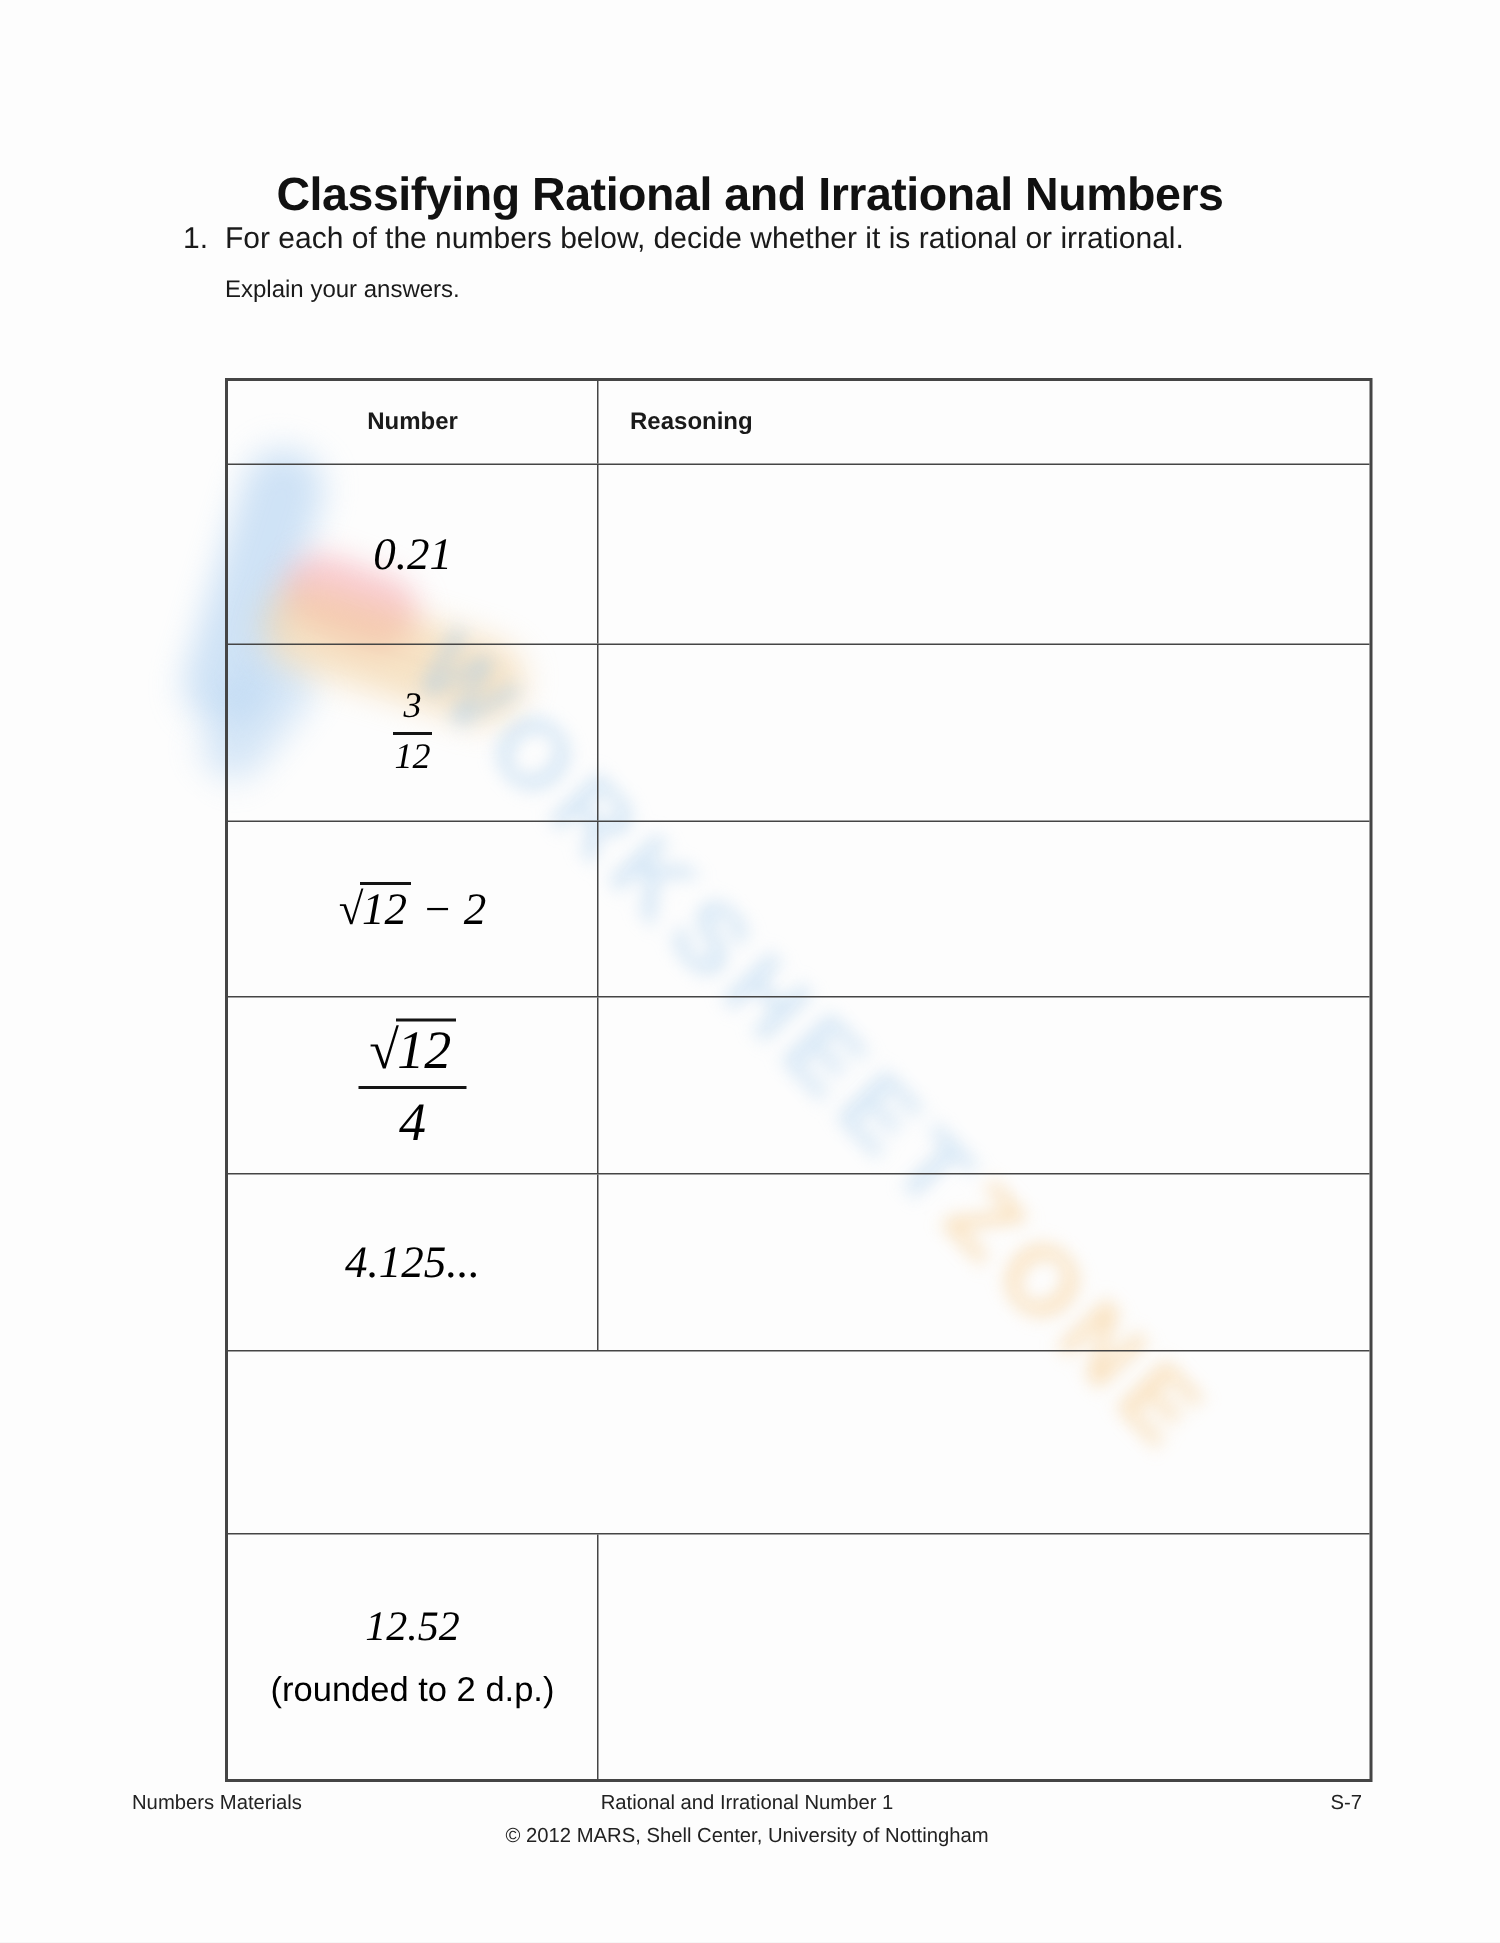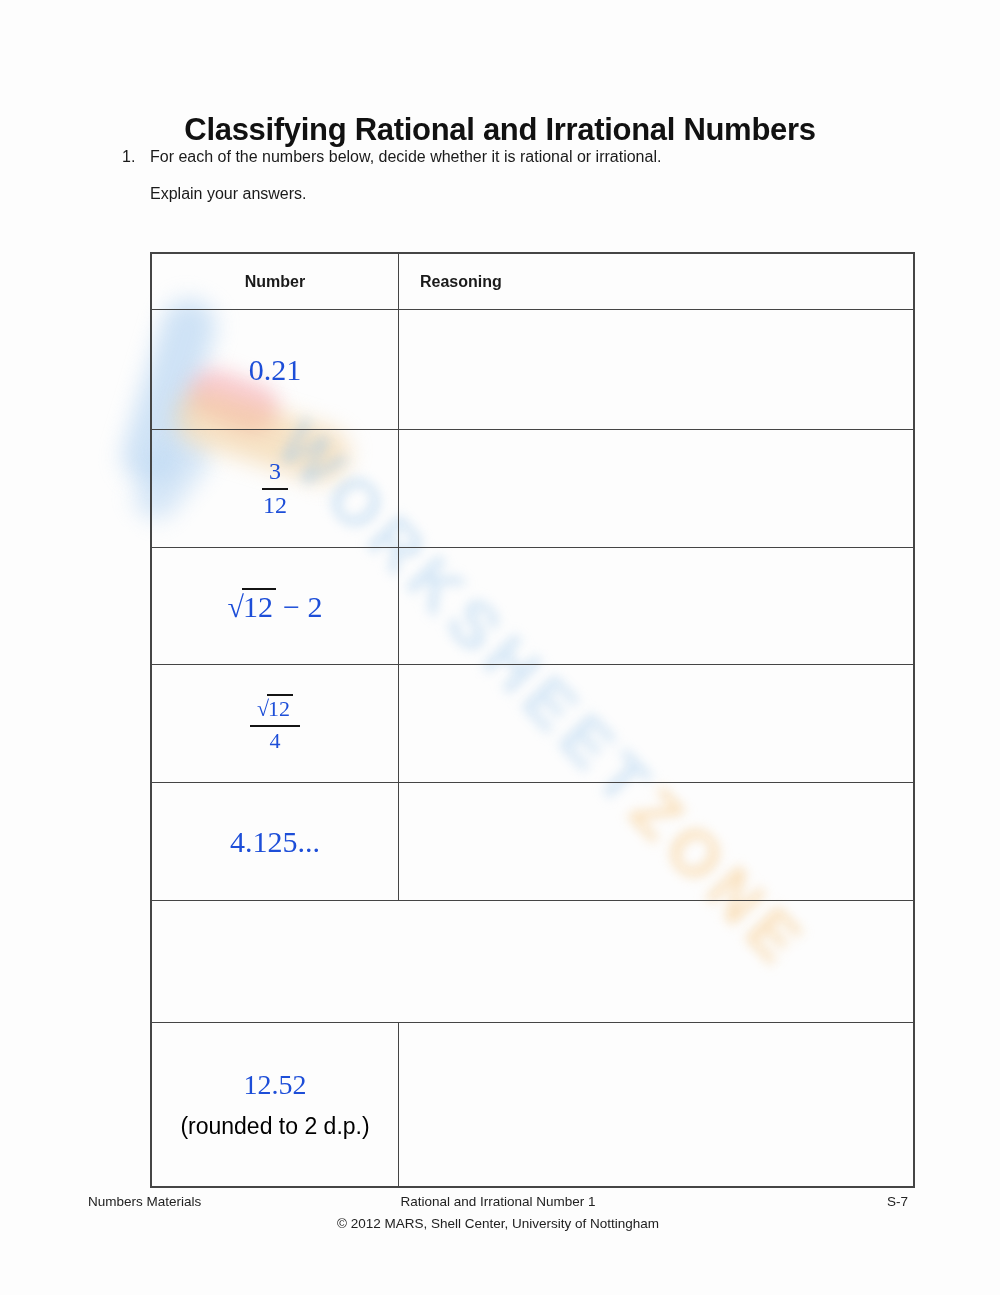--- a/index.html
+++ b/index.html
@@ -45,21 +45,21 @@
 
   
   .content { position:absolute; inset:0; z-index:1; }
 
   .doc-title {
     position:absolute; top:88px; left:0; width:100%;
     text-align:center; font-size:31px; font-weight:bold;
     letter-spacing:-0.3px; color:#111;margin-top:24px;
   }
 
-  .instr-line1 { position:absolute; top:148px; left:122px; font-size:16px; }
+  .instr-line1 { position:absolute; top:148px; left:122px; font-size:20px; }
   .instr-num  { display:inline-block; width:28px; }
   .instr-line2 { position:absolute; top:185px; left:150px; font-size:16px; }
 
   
   .wtable {
     position:absolute; left:150px; top:252px;
     width:765px; height:936px; box-sizing:border-box;
     border:2px solid #454545;
     display:flex; flex-direction:column;
     background:transparent;
@@ -70,25 +70,25 @@
   .cell-number {
     width:247px; border-right:1.5px solid #454545;
     display:flex; flex-direction:column; align-items:center; justify-content:center;
     text-align:center;
   }
   .cell-reasoning { flex:1; display:flex; align-items:center; }
   .thead .cell-number   { font-weight:bold; font-size:16px; }
   .thead .cell-reasoning{ font-weight:bold; font-size:16px; padding-left:21px; }
 
   
-  .math { font-family:"Liberation Serif","DejaVu Serif",serif; color:#1d4ed8; }
+  .math { font-family:"Liberation Serif","DejaVu Serif",serif; color:#000000;font-style:italic; }
   .fs30 { font-size:30px; }
   .fs28 { font-size:28px; }
   .fs27 { font-size:27px; }
-  .fs26 { font-size:22px; }
+  .fs26 { font-size:36px; }
   .fs24 { font-size:24px; }
 
   .frac { display:inline-block; text-align:center; line-height:1.12; }
   .frac .num { display:block; border-bottom:2px solid #141414; padding:0 7px 3px; }
   .frac .den { display:block; padding-top:2px; }
 
   .sqrt { display:inline-block; white-space:nowrap; }
   .sqrt .sym { display:inline-block; line-height:1; }
   .sqrt .rad { display:inline-block; border-top:2px solid #141414; padding:1px 3px 0 1px; margin-left:-2px; line-height:1.05; }
 

